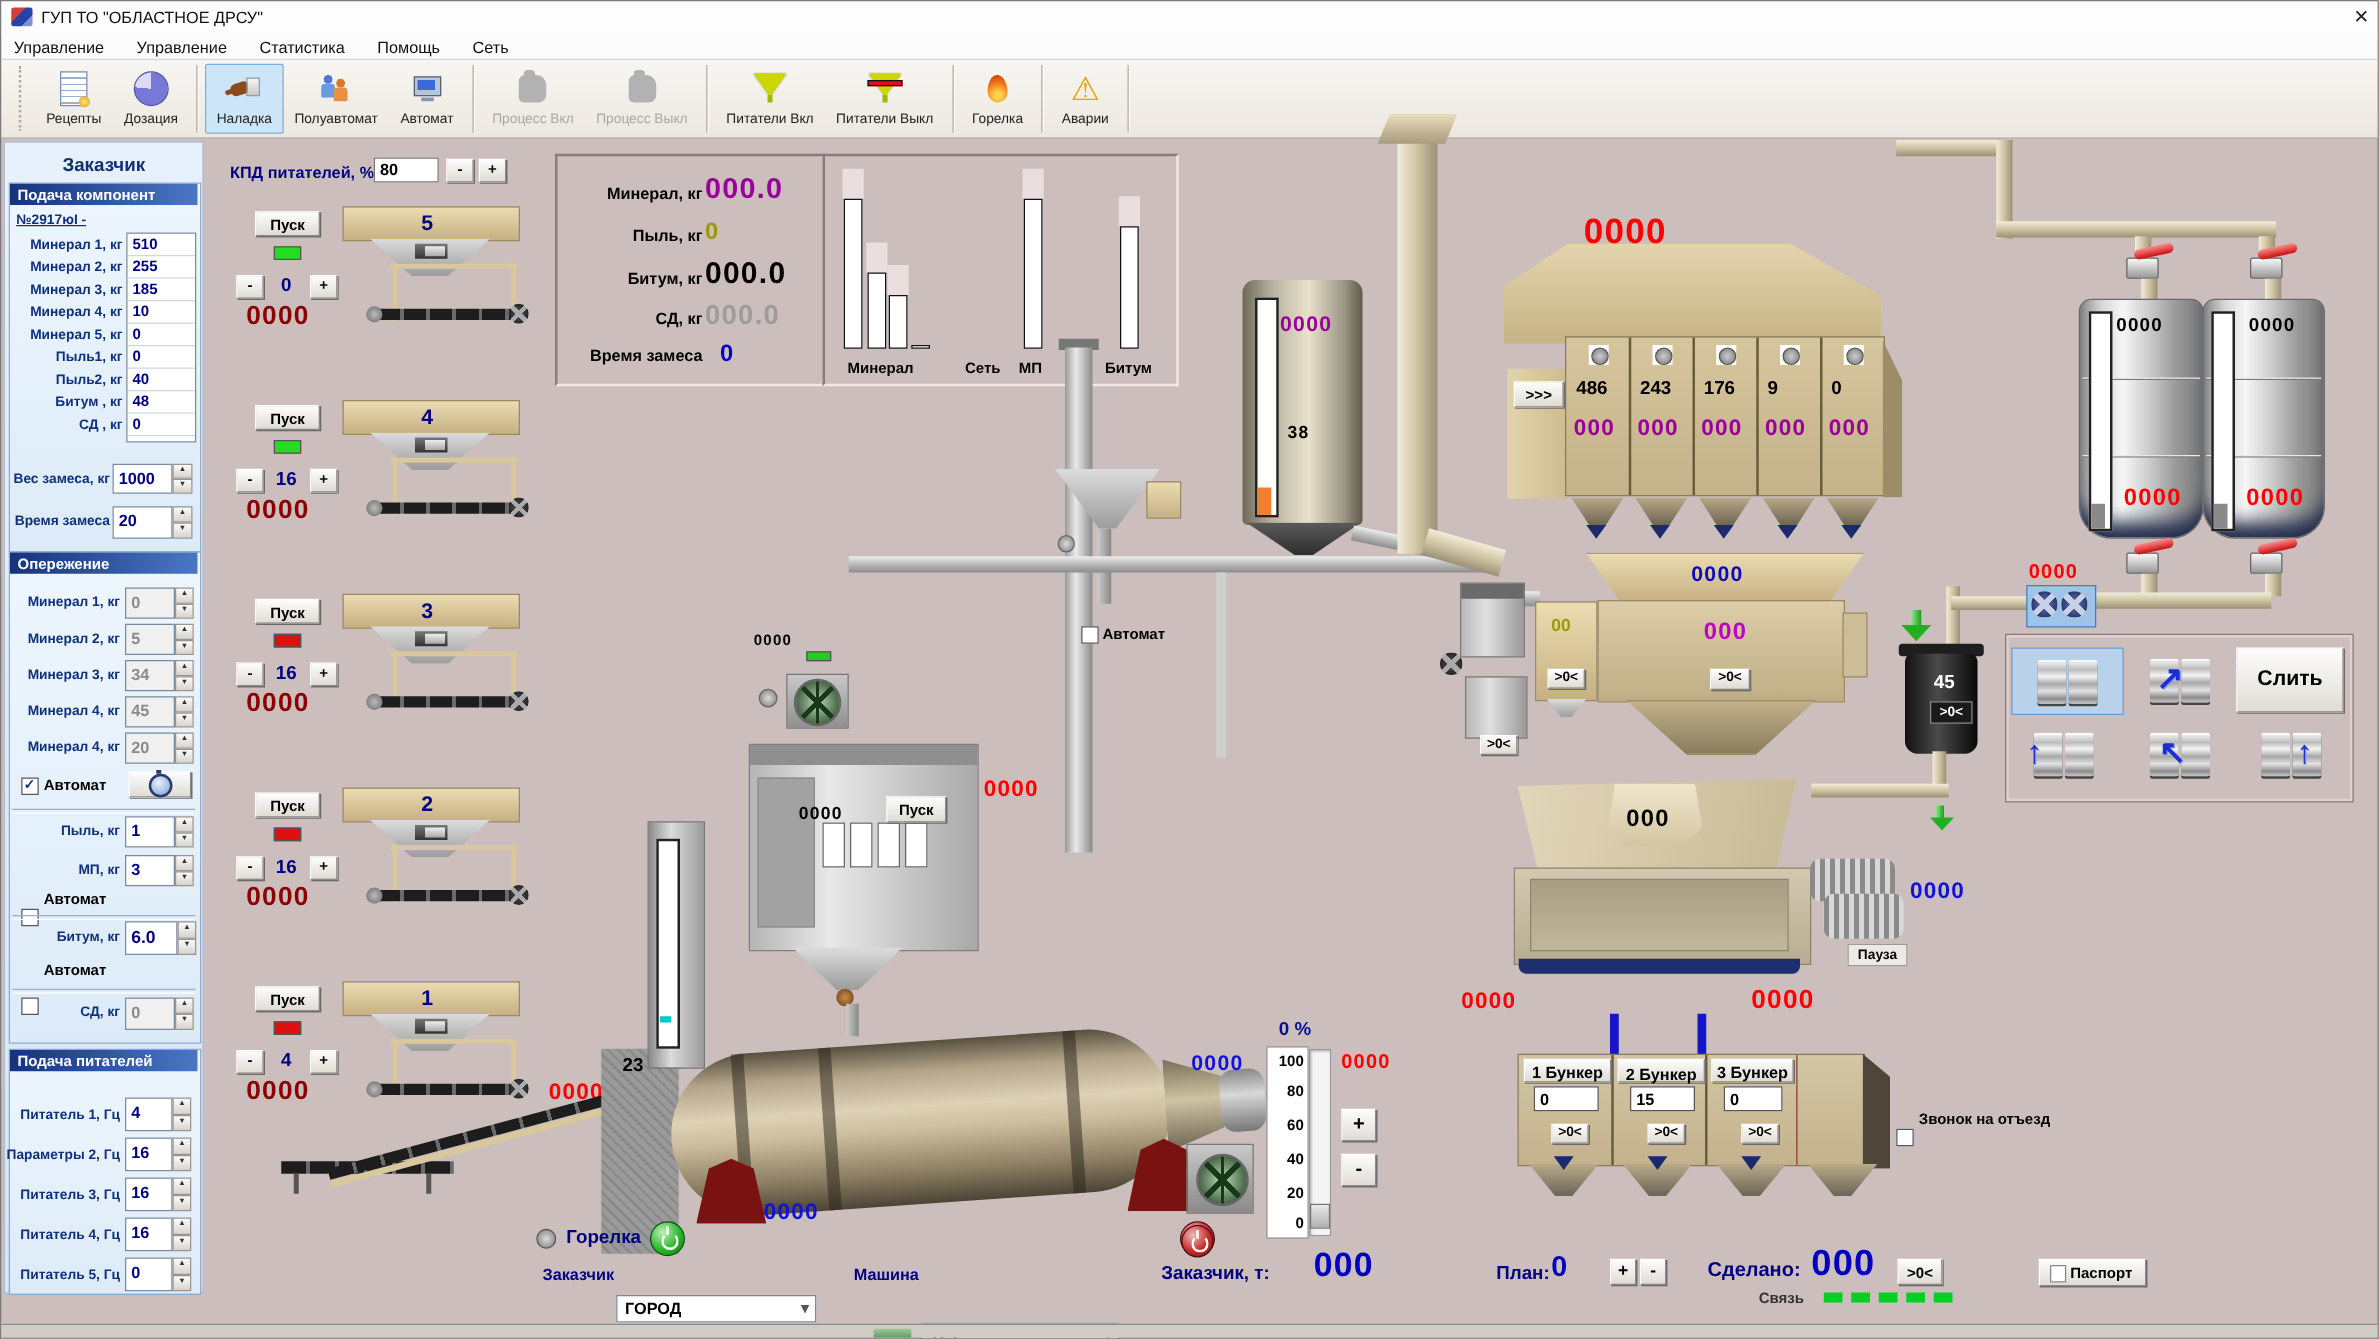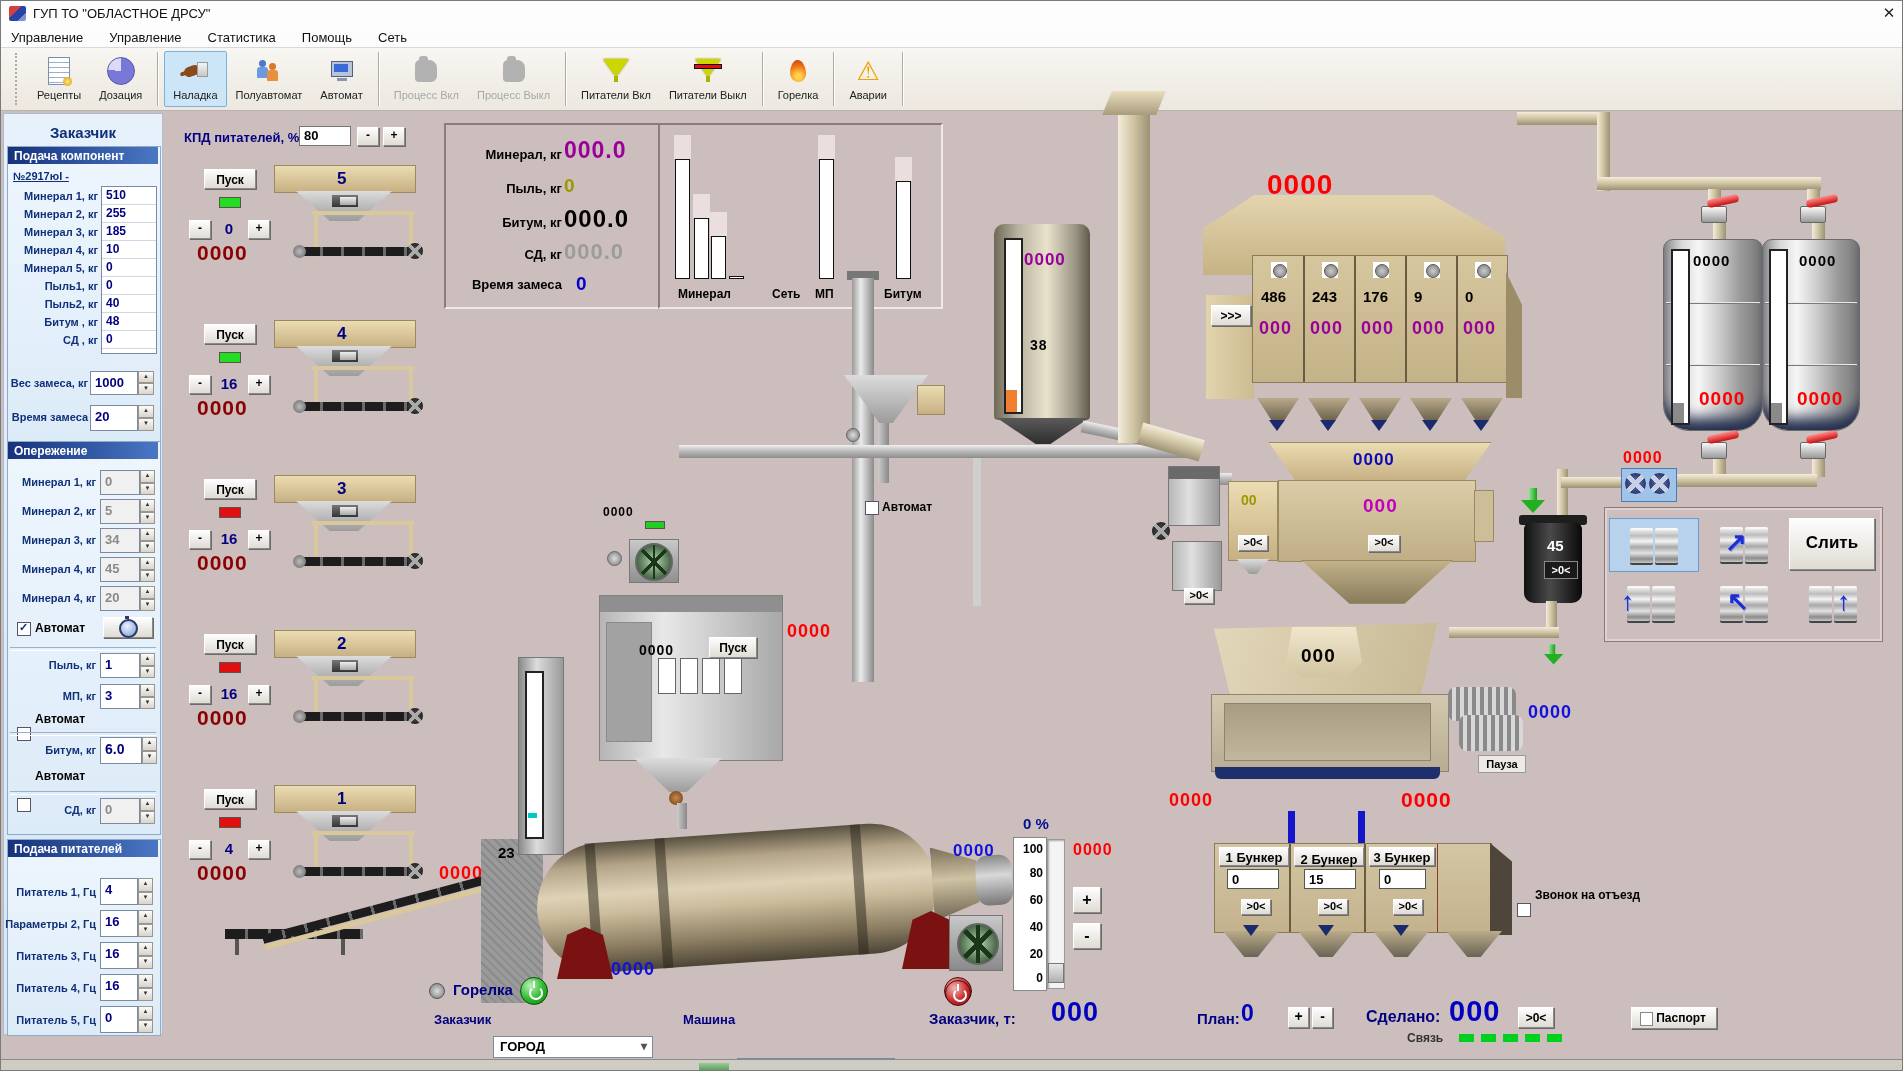--- a/index.html
+++ b/index.html
@@ -586,21 +586,21 @@
   <div class="ab gpipe" style="left:1080px;top:428px;width:84px;height:12px;transform:rotate(12deg)"></div>
 
   <div class="ab bpipev" style="left:1117px;top:100px;width:32px;height:342px"></div>
   <div class="ab" style="left:1106px;top:90px;width:54px;height:24px;background:linear-gradient(#e8ddbd,#a89c7c);transform:skewX(-22deg)"></div>
   <div class="ab bpipe" style="left:1138px;top:430px;width:64px;height:22px;transform:rotate(16deg)"></div>
   <div class="ab readout r-red" style="left:1266px;top:168px;font-size:28px">0000</div>
   <div class="ab" style="left:1202px;top:194px;width:302px;height:80px;clip-path:polygon(0 42%,17% 0,76% 0,100% 52%,100% 100%,0 100%);background:linear-gradient(180deg,#e4d4ae,#c6b384)"></div>
   <div class="ab" style="left:1205px;top:294px;width:48px;height:104px;background:linear-gradient(90deg,#e2d4ae,#cdbb90)"></div>
   <div class="ab btn" style="left:1210px;top:304px;width:40px;height:21px;padding-top:3px">&gt;&gt;&gt;</div>
 
-  <div class="ab" style="left:1251px;top:254px;width:254px;height:126px;background:linear-gradient(180deg,#d6c69e,#c4b288);border:1px solid #8a7a58">
+  <div class="ab" style="left:1251px;top:268px;width:254px;height:126px;background:linear-gradient(180deg,#d6c69e,#c4b288);border:1px solid #8a7a58">
     <div class="ab binsep" style="left:50px;top:0;width:2px;height:126px"></div>
     <div class="ab binsep" style="left:101px;top:0;width:2px;height:126px"></div>
     <div class="ab binsep" style="left:152px;top:0;width:2px;height:126px"></div>
     <div class="ab binsep" style="left:203px;top:0;width:2px;height:126px"></div>
     <div class="ab" style="left:18px;top:6px;width:16px;height:16px;background:#fff"></div>
       <div class="ab" style="left:20px;top:8px;width:12px;height:12px;border-radius:50%;background:radial-gradient(#ccc,#777);border:1px solid #555"></div>
     <div class="ab" style="left:69px;top:6px;width:16px;height:16px;background:#fff"></div>
       <div class="ab" style="left:71px;top:8px;width:12px;height:12px;border-radius:50%;background:radial-gradient(#ccc,#777);border:1px solid #555"></div>
     <div class="ab" style="left:120px;top:6px;width:16px;height:16px;background:#fff"></div>
       <div class="ab" style="left:122px;top:8px;width:12px;height:12px;border-radius:50%;background:radial-gradient(#ccc,#777);border:1px solid #555"></div>

